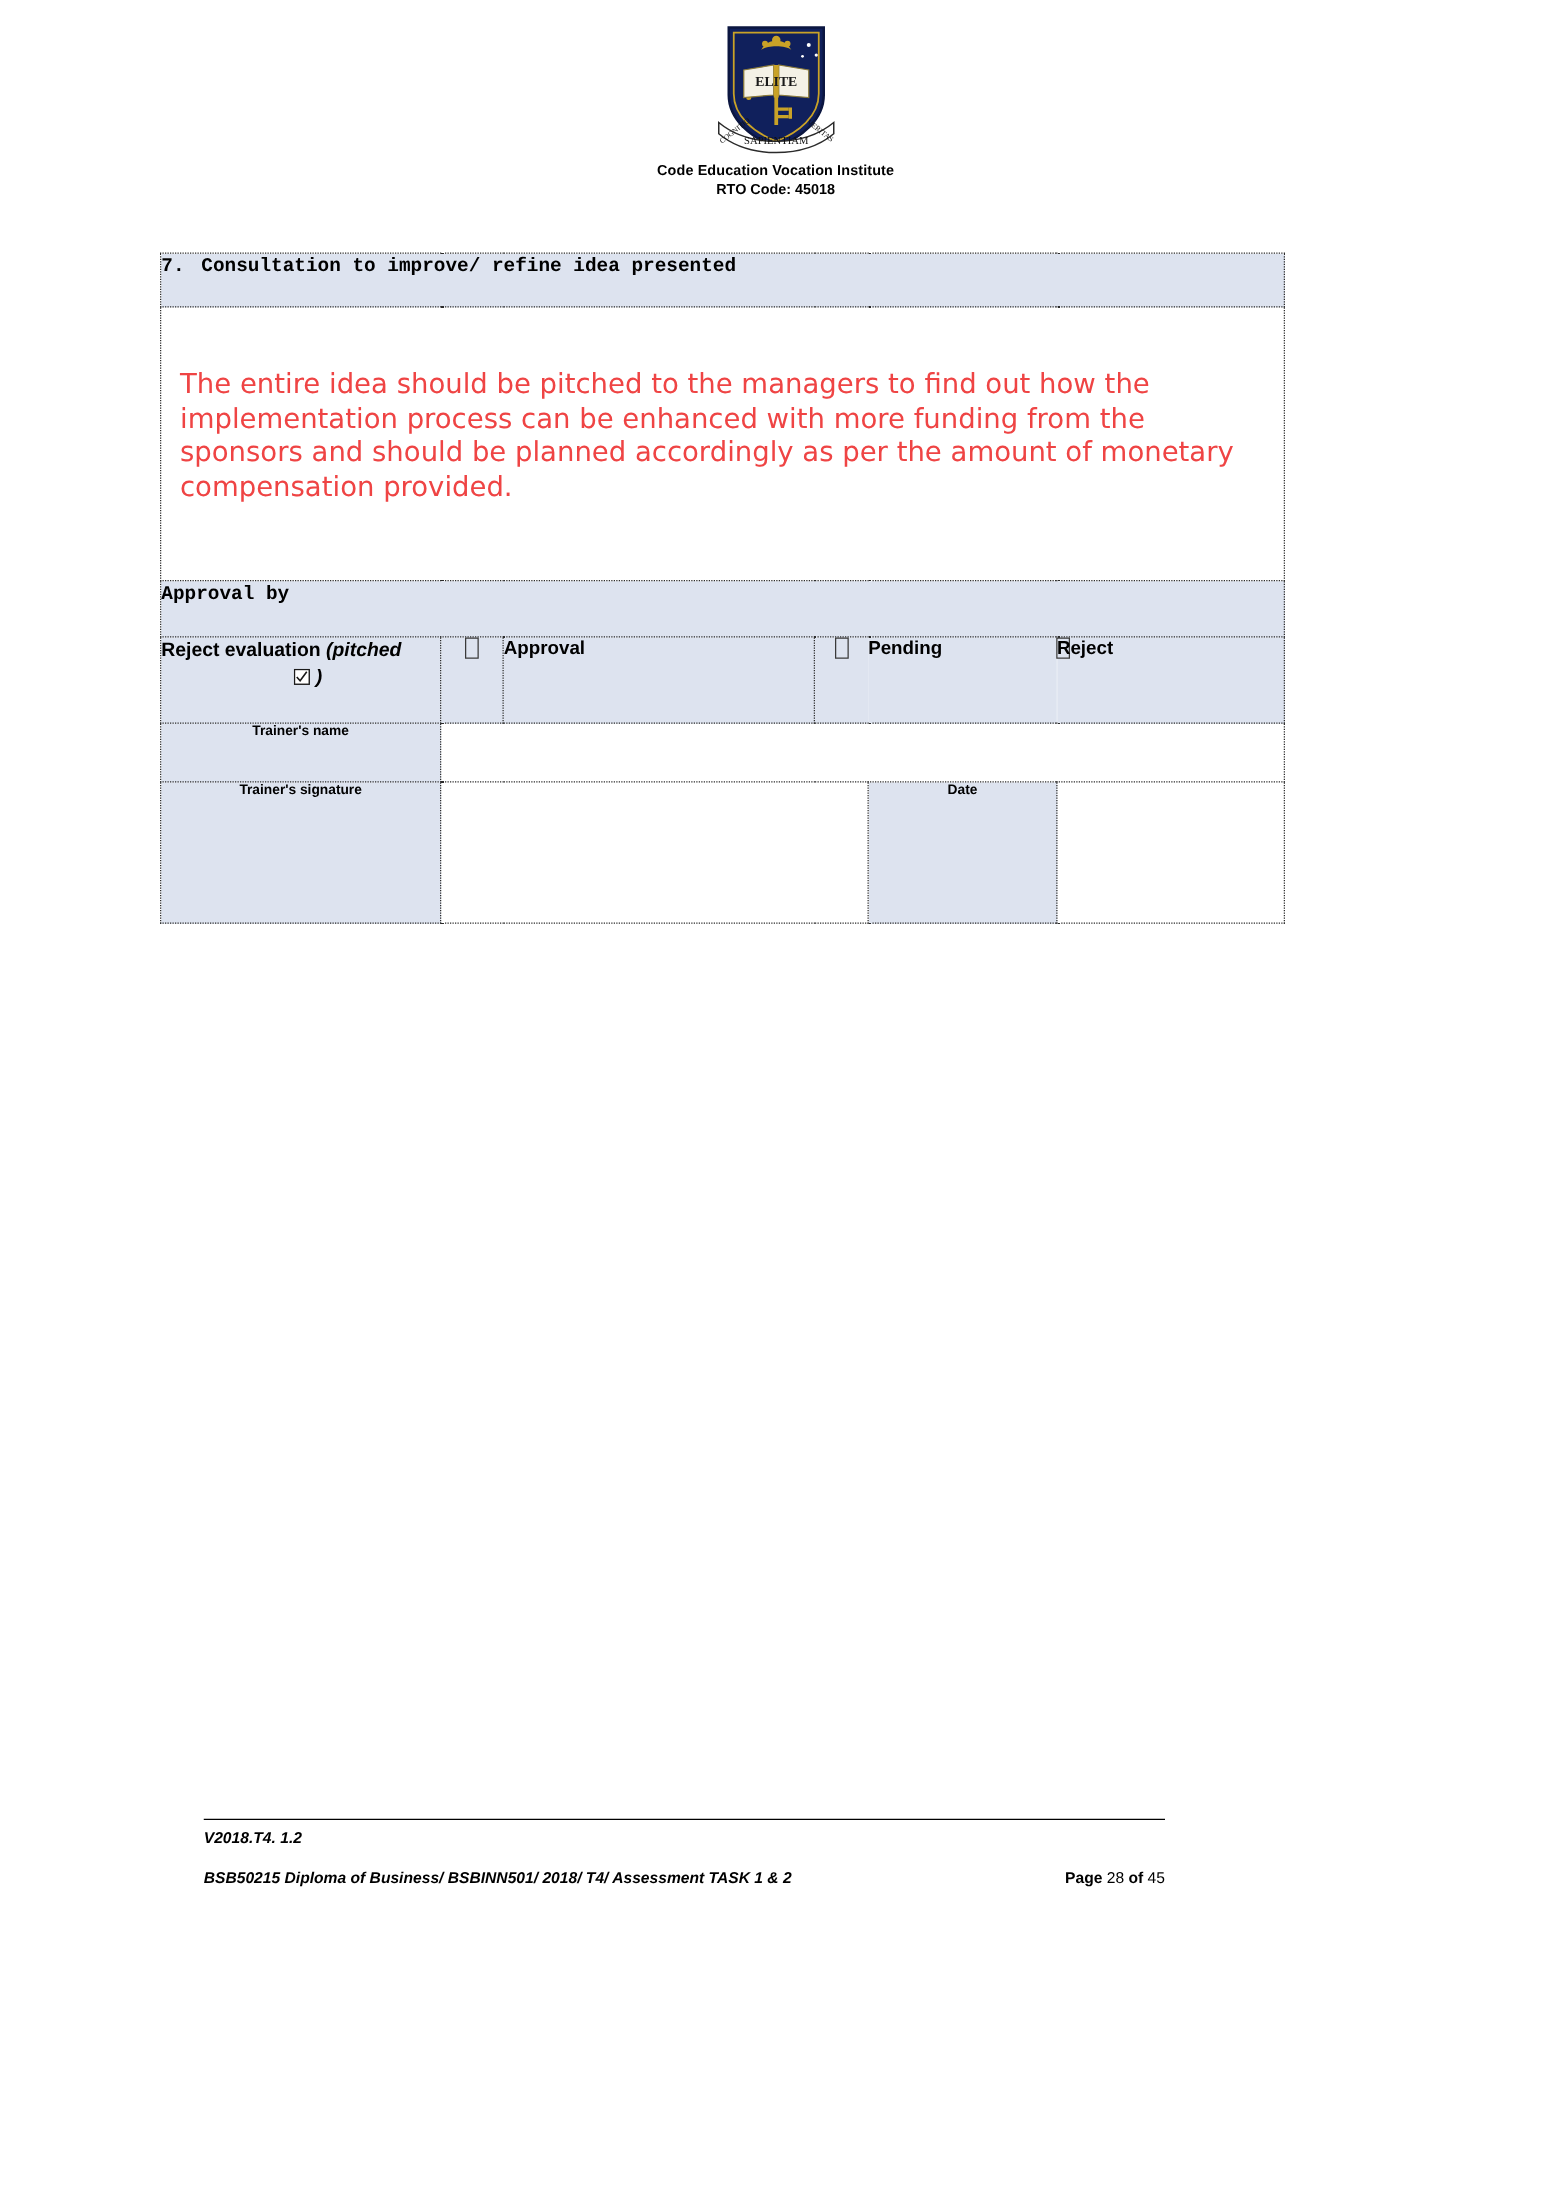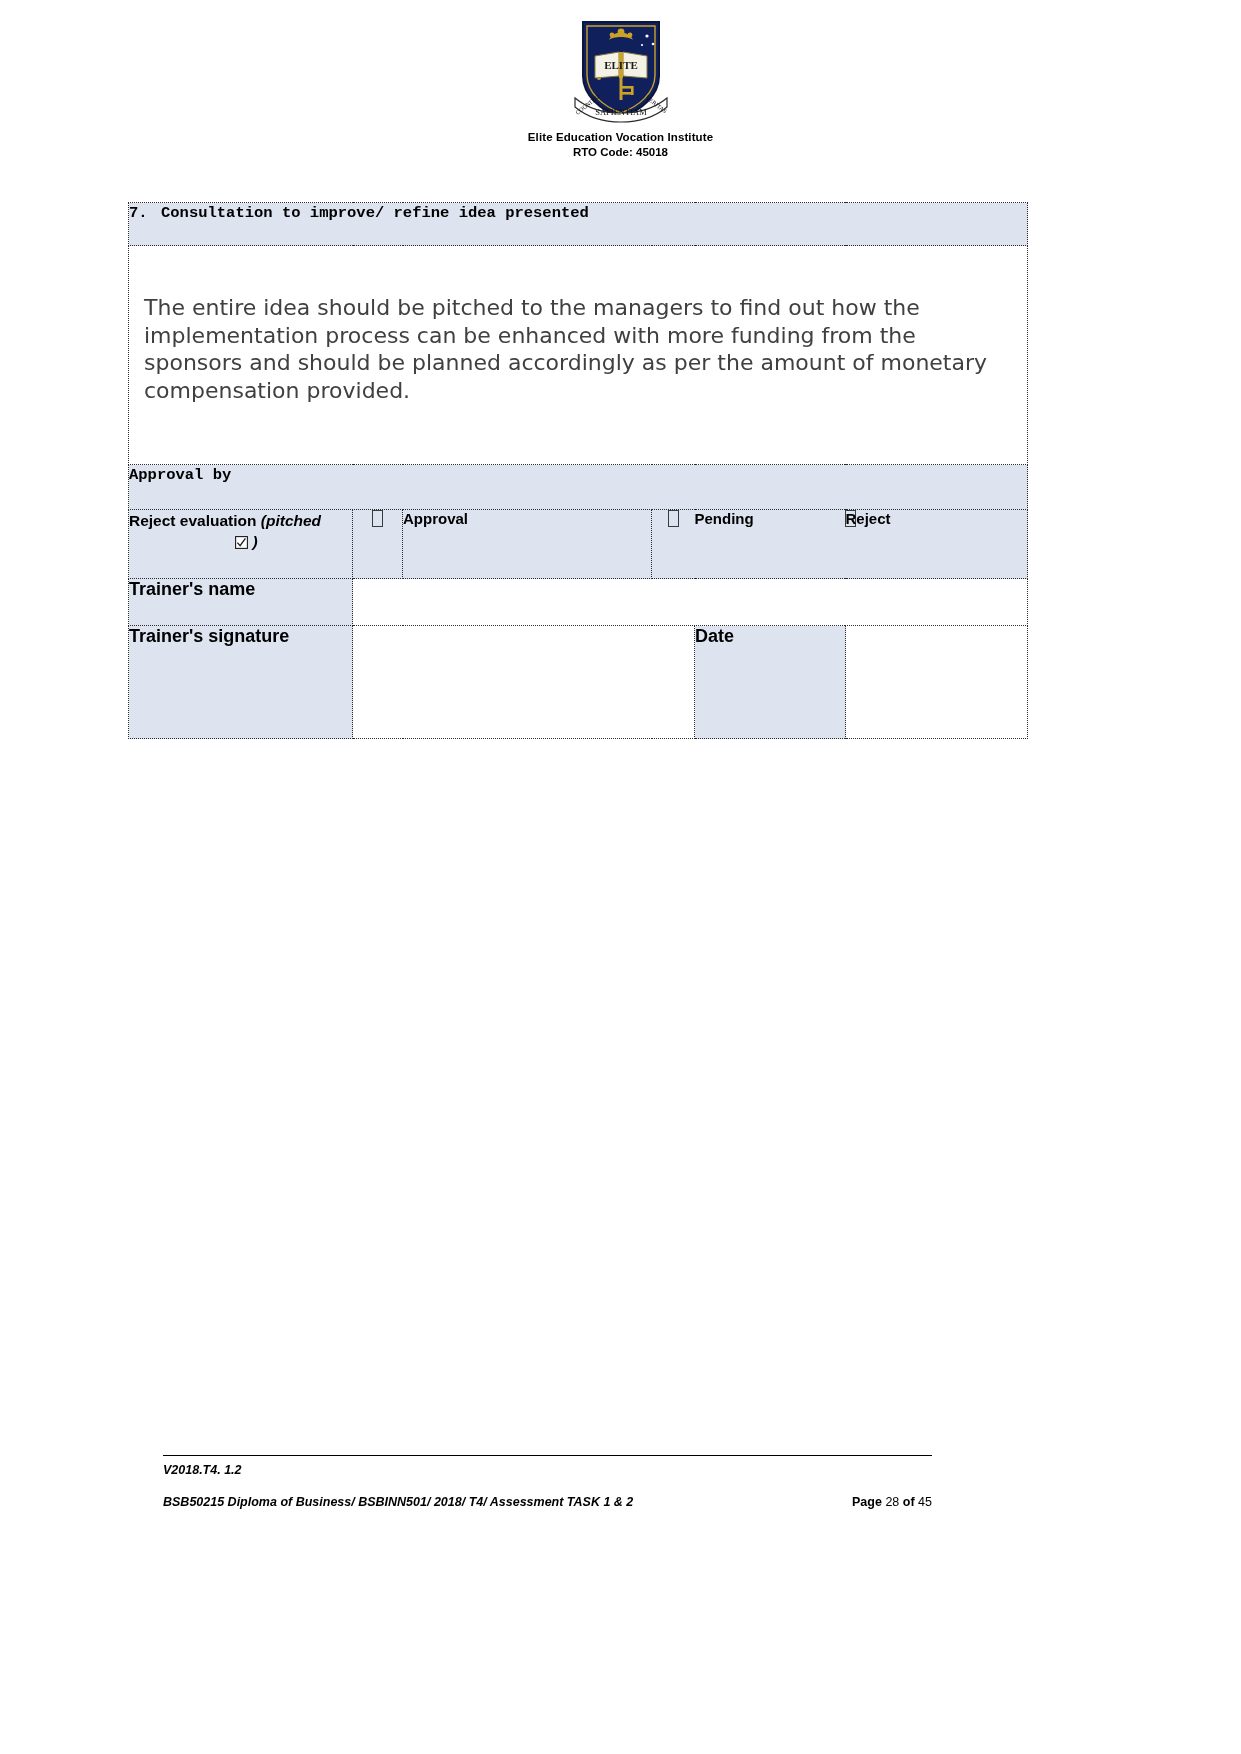--- a/index.html
+++ b/index.html
@@ -97,21 +97,21 @@
   
   .answer-cell {
     height: 218px;
   }
   .answer-text {
     padding: 48px 22px 10px 15px;
     font-size: 22px;
     font-weight: normal;
     line-height: 27.5px;
     font-family: "DejaVu Sans", sans-serif;
-    color: #404040;
+    color: #ef4444;
   }
 
   
   .approval-bar td { height: 44px; }
 
   
   .eval-row td { height: 68px; }
   .eval-label {
     padding: 8px 10px 8px 14px;
     font-size: 15.5px;
@@ -146,22 +146,23 @@
     padding-left: 14px;
     vertical-align: middle;
   }
 
   
   .tname-row td { height: 46px; }
   .tsig-row td  { height: 112px; }
   .mid-label {
     vertical-align: middle;
     padding: 0 14px;
-    font-size: 18px;
-    font-weight: bold;
+    font-size: 11px;
+    font-weight: bold;
+    text-align: center;
   }
 
   
   .no-left  { border-left: none !important; }
   .no-right { border-right: none !important; }
 
   
   .footer {
     position: absolute;
     left: 163px;
@@ -234,21 +235,21 @@
 
         <text x="52" y="55" font-family="'Liberation Serif', serif" font-size="11" font-weight="bold" fill="#1a1a1a" text-anchor="middle">ELITE</text>
 
         <path d="M6 84 C30 104 74 104 98 84 L98 93 C74 113 30 113 6 93 Z" fill="#ffffff" stroke="#2b2b2b" stroke-width="1.2"></path>
         <text x="52" y="101" font-family="'Liberation Serif', serif" font-size="8.5" fill="#111" text-anchor="middle">SAPIENTIAM</text>
         <text x="20" y="92" font-family="'Liberation Serif', serif" font-size="6" fill="#111" text-anchor="middle" transform="rotate(-38 20 92)">COGNITIO</text>
         <text x="86" y="92" font-family="'Liberation Serif', serif" font-size="6" fill="#111" text-anchor="middle" transform="rotate(38 86 92)">VERITAS</text>
       </svg>
     </div>
 
-    <div class="org-name">Elite Education Vocation Institute</div>
+    <div class="org-name">Code Education Vocation Institute</div>
     <div class="rto-code">RTO Code: 45018</div>
   </div>
 
   <table class="form-table">
     <colgroup>
       <col style="width:224px">
       <col style="width:50px">
       <col style="width:249px">
       <col style="width:43px">
       <col style="width:150px">

